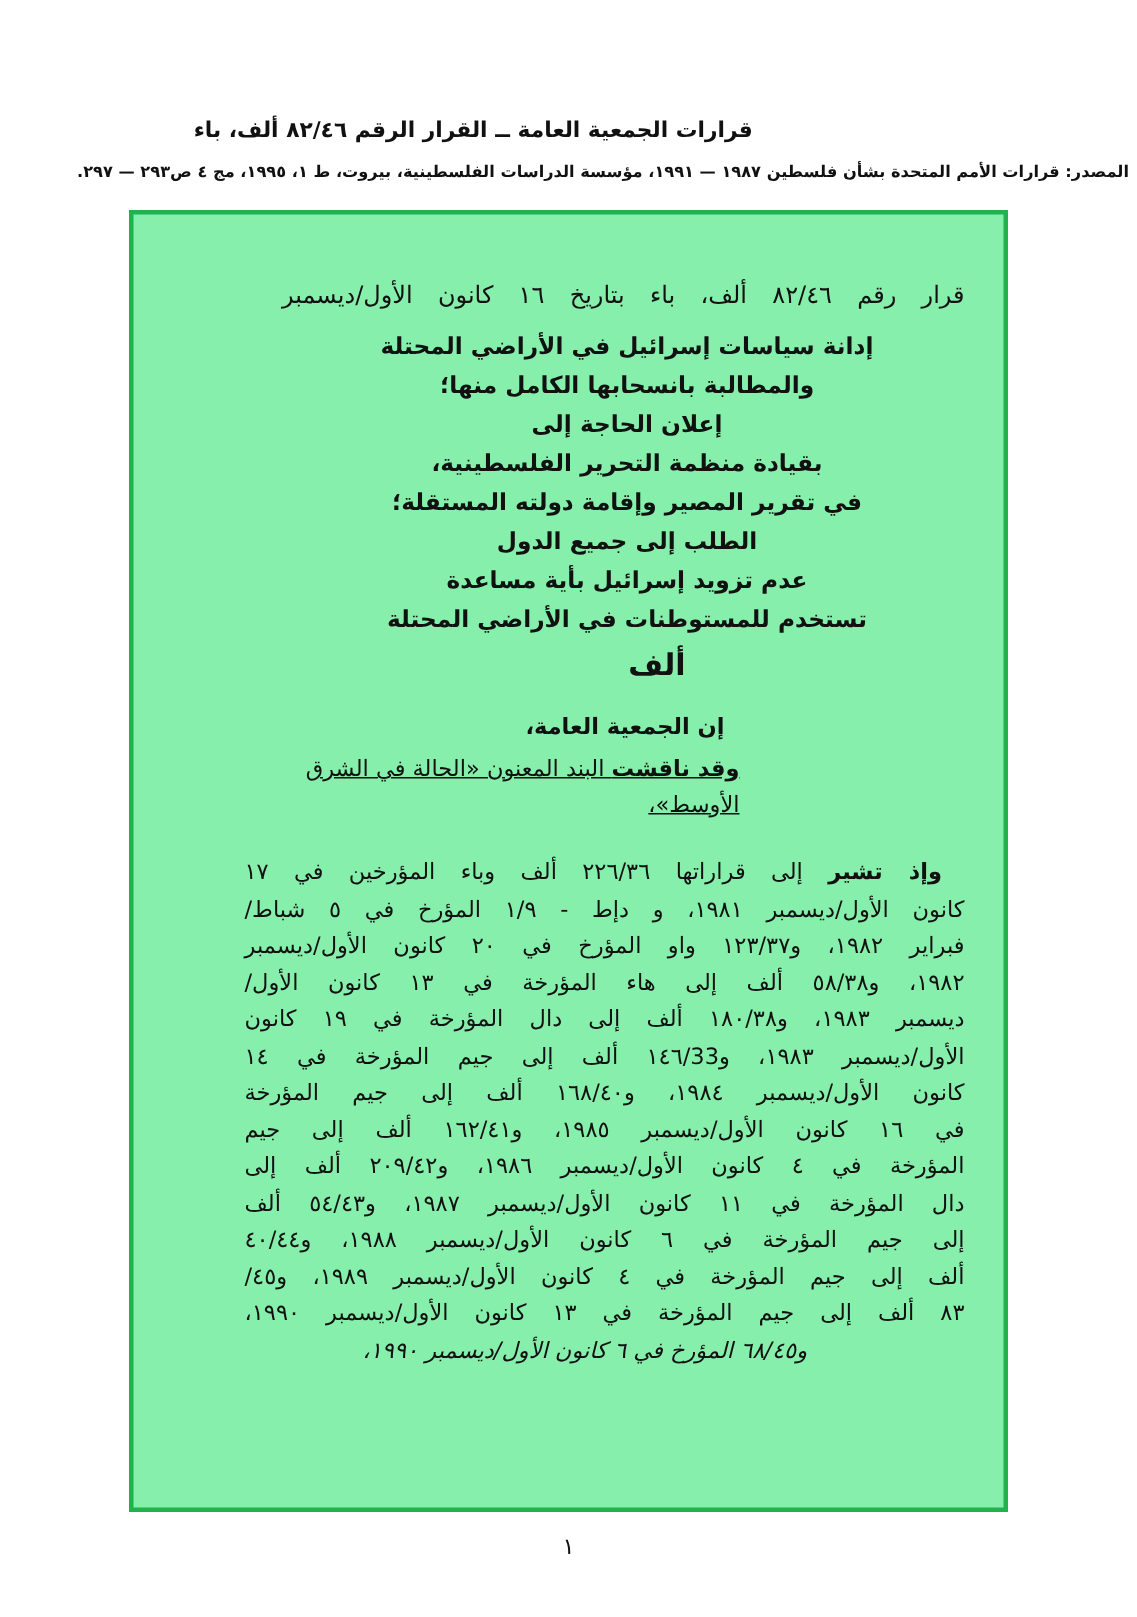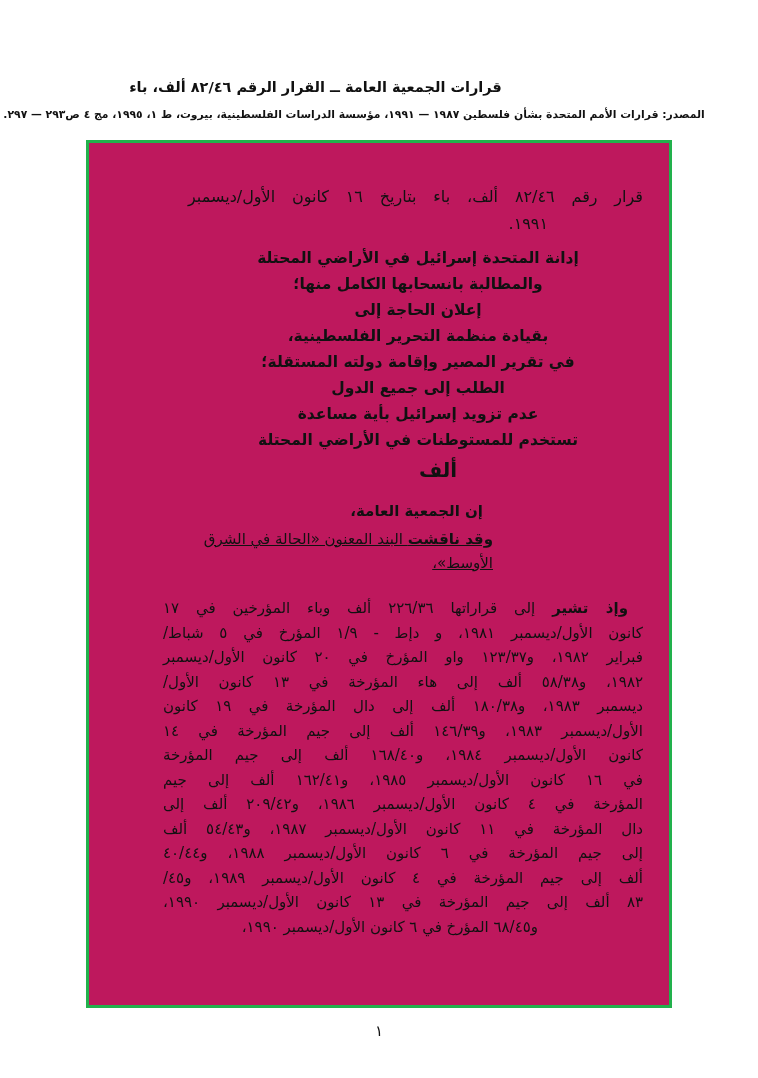--- a/index.html
+++ b/index.html
@@ -10,25 +10,26 @@
   }
   
   .hdr-title{
     position:absolute;top:76px;left:0;width:631px;
     text-align:center;font-size:14.5px;font-weight:bold;line-height:22px;
   }
   .hdr-source{
     position:absolute;top:106px;left:0;width:708px;
     text-align:center;font-size:10.8px;font-weight:bold;line-height:18px;
     white-space:nowrap;
+    padding-left:48px;
   }
   
   .frame{
     position:absolute;left:86px;top:140px;width:586px;height:868px;
-    box-sizing:border-box;border:3px solid #22b14c;background:#be185d;
+    box-sizing:border-box;border:3px solid #22b14c;background:#86efac;
   }
   .frame-content{
     box-sizing:border-box;width:100%;height:100%;
     padding:0 26px 0 74px; 
   }
   
   .res-title{margin-top:40px;font-size:16px;line-height:27px;padding-left:25px;}
   .jline{text-align:justify;text-align-last:justify;}
   .title-l2{text-align:right;padding-right:95px;}
   
@@ -41,43 +42,42 @@
     margin-top:6px;font-size:20px;font-weight:bold;text-align:center;
     position:relative;left:35px;line-height:22px;
   }
   
   .intro1{margin-top:18px;font-size:15px;font-weight:bold;text-align:right;padding-right:160px;line-height:24px;}
   .intro2{margin-top:4px;font-size:15px;text-align:right;padding-right:150px;line-height:24px;text-decoration:underline;}
   .b{font-weight:bold;}
   
   .para{margin-top:21px;font-size:15px;line-height:24.5px;}
   .para .first{padding-right:15px;}
-  .para .last-line{text-align:right;text-align-last:right;padding-right:105px;}
+  .para .last-line{text-align:right;text-align-last:right;padding-right:105px;font-style:italic;}
   
   .page-num{
     position:absolute;top:1022px;left:0;width:758px;
     text-align:center;font-size:15px;
   }
 </style>
 </head>
 <body>
 
 <div class="hdr-title">قرارات الجمعية العامة ــ القرار الرقم ٨٢/٤٦ ألف، باء</div>
 <div class="hdr-source">المصدر: قرارات الأمم المتحدة بشأن فلسطين ١٩٨٧ — ١٩٩١، مؤسسة الدراسات الفلسطينية، بيروت، ط ١، ١٩٩٥، مج ٤ ص٢٩٣ — ٢٩٧.</div>
 
 <div class="frame" style="border-color: rgb(34, 177, 76);">
   <div class="frame-content">
 
     <div class="res-title">
       <div class="jline">قرار رقم ٨٢/٤٦ ألف، باء بتاريخ ١٦ كانون الأول/ديسمبر</div>
-      <div class="title-l2">١٩٩١.</div>
     </div>
 
     <div class="stanza">
-      <div>إدانة المتحدة إسرائيل في الأراضي المحتلة</div>
+      <div>إدانة سياسات إسرائيل في الأراضي المحتلة</div>
       <div>والمطالبة بانسحابها الكامل منها؛</div>
       <div>إعلان الحاجة إلى</div>
       <div>بقيادة منظمة التحرير الفلسطينية،</div>
       <div>في تقرير المصير وإقامة دولته المستقلة؛</div>
       <div>الطلب إلى جميع الدول</div>
       <div>عدم تزويد إسرائيل بأية مساعدة</div>
       <div>تستخدم للمستوطنات في الأراضي المحتلة</div>
     </div>
 
     <div class="sec-head">ألف</div>
@@ -88,21 +88,21 @@
     </div>
 
     <div class="para">
       <div class="jline first">
         <span class="b">وإذ تشير</span><span> إلى قراراتها ٢٢٦/٣٦ ألف وباء المؤرخين في ١٧</span>
       </div>
       <div class="jline">كانون الأول/ديسمبر ١٩٨١، و دإط - ١/٩ المؤرخ في ٥ شباط/</div>
       <div class="jline">فبراير ١٩٨٢، و١٢٣/٣٧ واو المؤرخ في ٢٠ كانون الأول/ديسمبر</div>
       <div class="jline">١٩٨٢، و٥٨/٣٨ ألف إلى هاء المؤرخة في ١٣ كانون الأول/</div>
       <div class="jline">ديسمبر ١٩٨٣، و١٨٠/٣٨ ألف إلى دال المؤرخة في ١٩ كانون</div>
-      <div class="jline">الأول/ديسمبر ١٩٨٣، و١٤٦/٣٩ ألف إلى جيم المؤرخة في ١٤</div>
+      <div class="jline">الأول/ديسمبر ١٩٨٣، و١٤٦/33 ألف إلى جيم المؤرخة في ١٤</div>
       <div class="jline">كانون الأول/ديسمبر ١٩٨٤، و١٦٨/٤٠ ألف إلى جيم المؤرخة</div>
       <div class="jline">في ١٦ كانون الأول/ديسمبر ١٩٨٥، و١٦٢/٤١ ألف إلى جيم</div>
       <div class="jline">المؤرخة في ٤ كانون الأول/ديسمبر ١٩٨٦، و٢٠٩/٤٢ ألف إلى</div>
       <div class="jline">دال المؤرخة في ١١ كانون الأول/ديسمبر ١٩٨٧، و٥٤/٤٣ ألف</div>
       <div class="jline">إلى جيم المؤرخة في ٦ كانون الأول/ديسمبر ١٩٨٨، و٤٠/٤٤</div>
       <div class="jline">ألف إلى جيم المؤرخة في ٤ كانون الأول/ديسمبر ١٩٨٩، و٤٥/</div>
       <div class="jline">٨٣ ألف إلى جيم المؤرخة في ١٣ كانون الأول/ديسمبر ١٩٩٠،</div>
       <div class="last-line">و٦٨/٤٥ المؤرخ في ٦ كانون الأول/ديسمبر ١٩٩٠،</div>
     </div>
 

